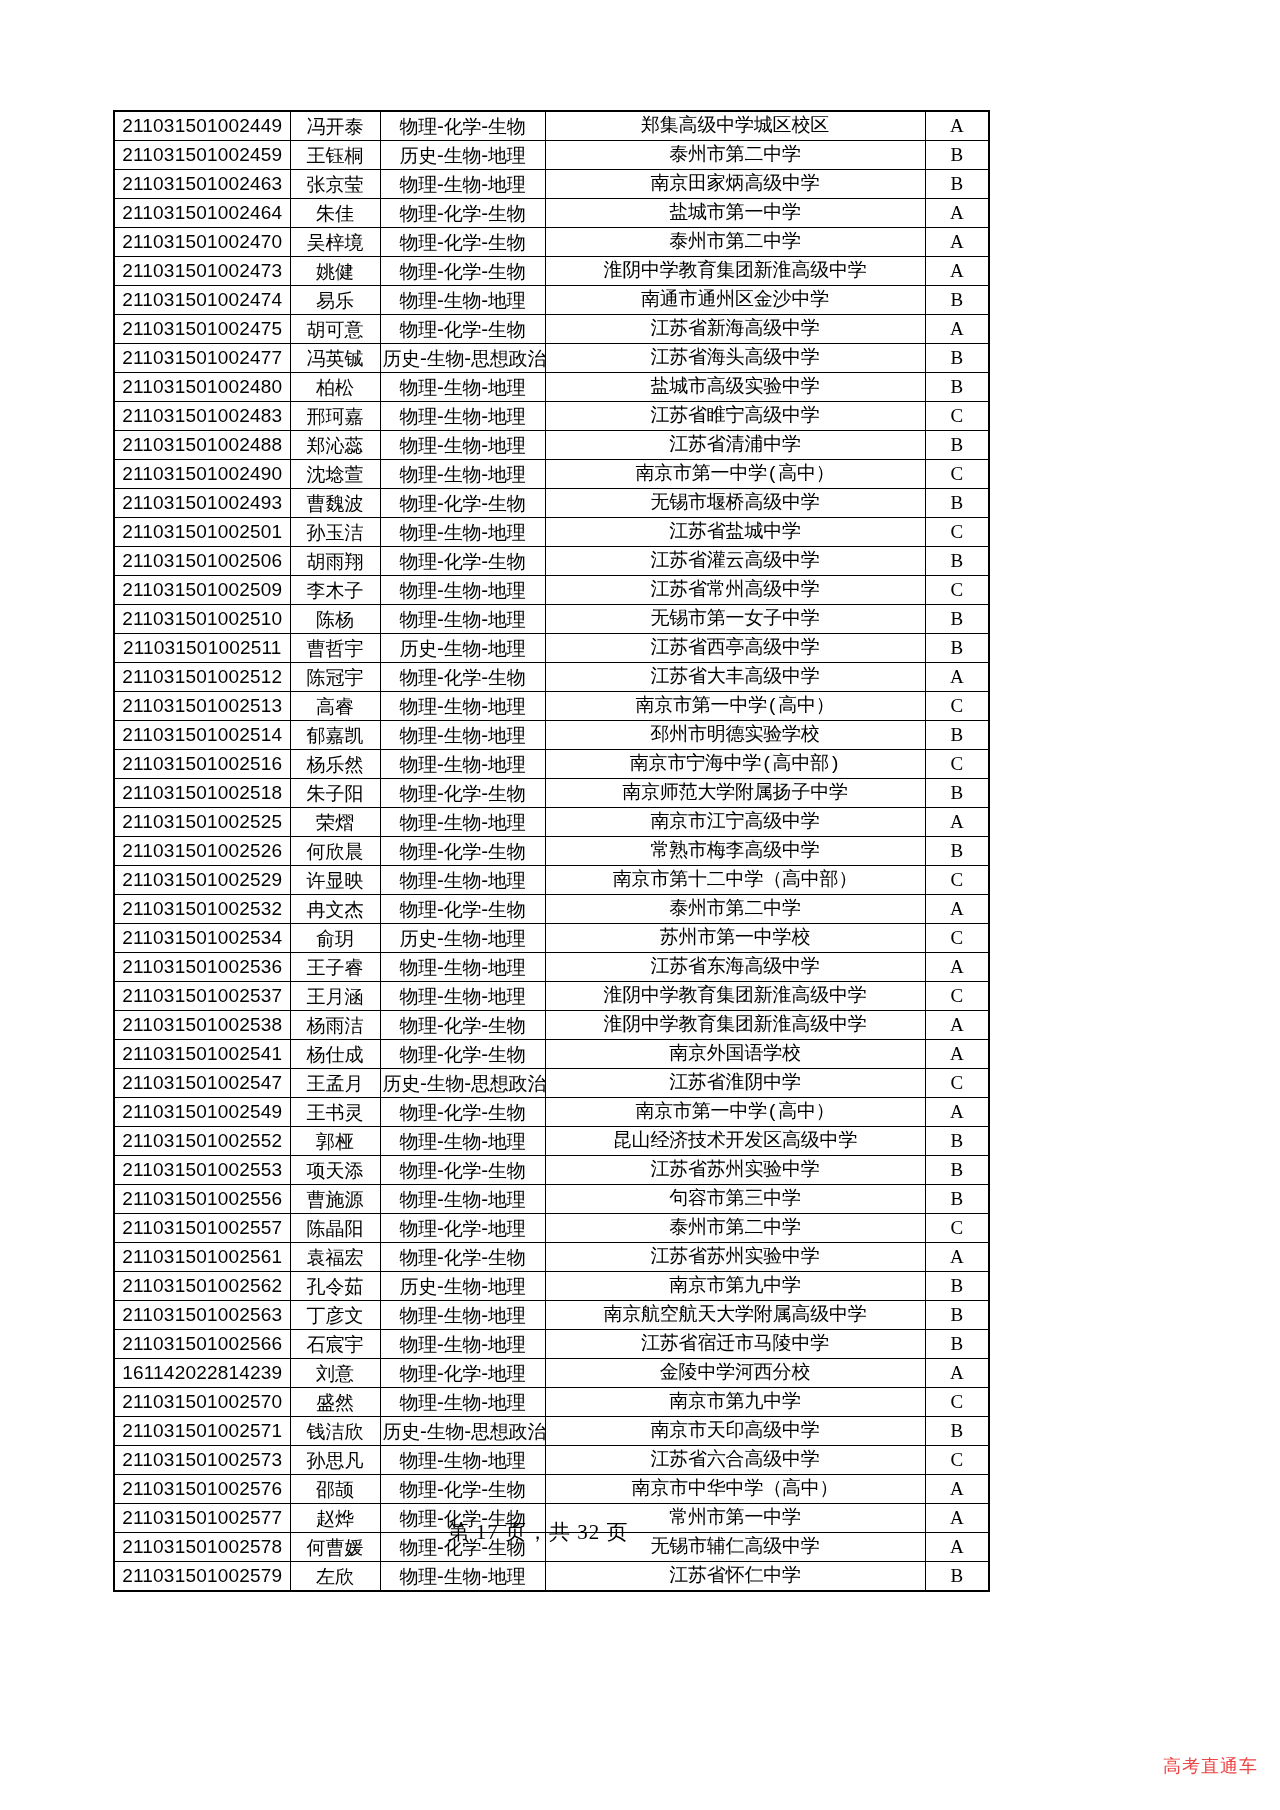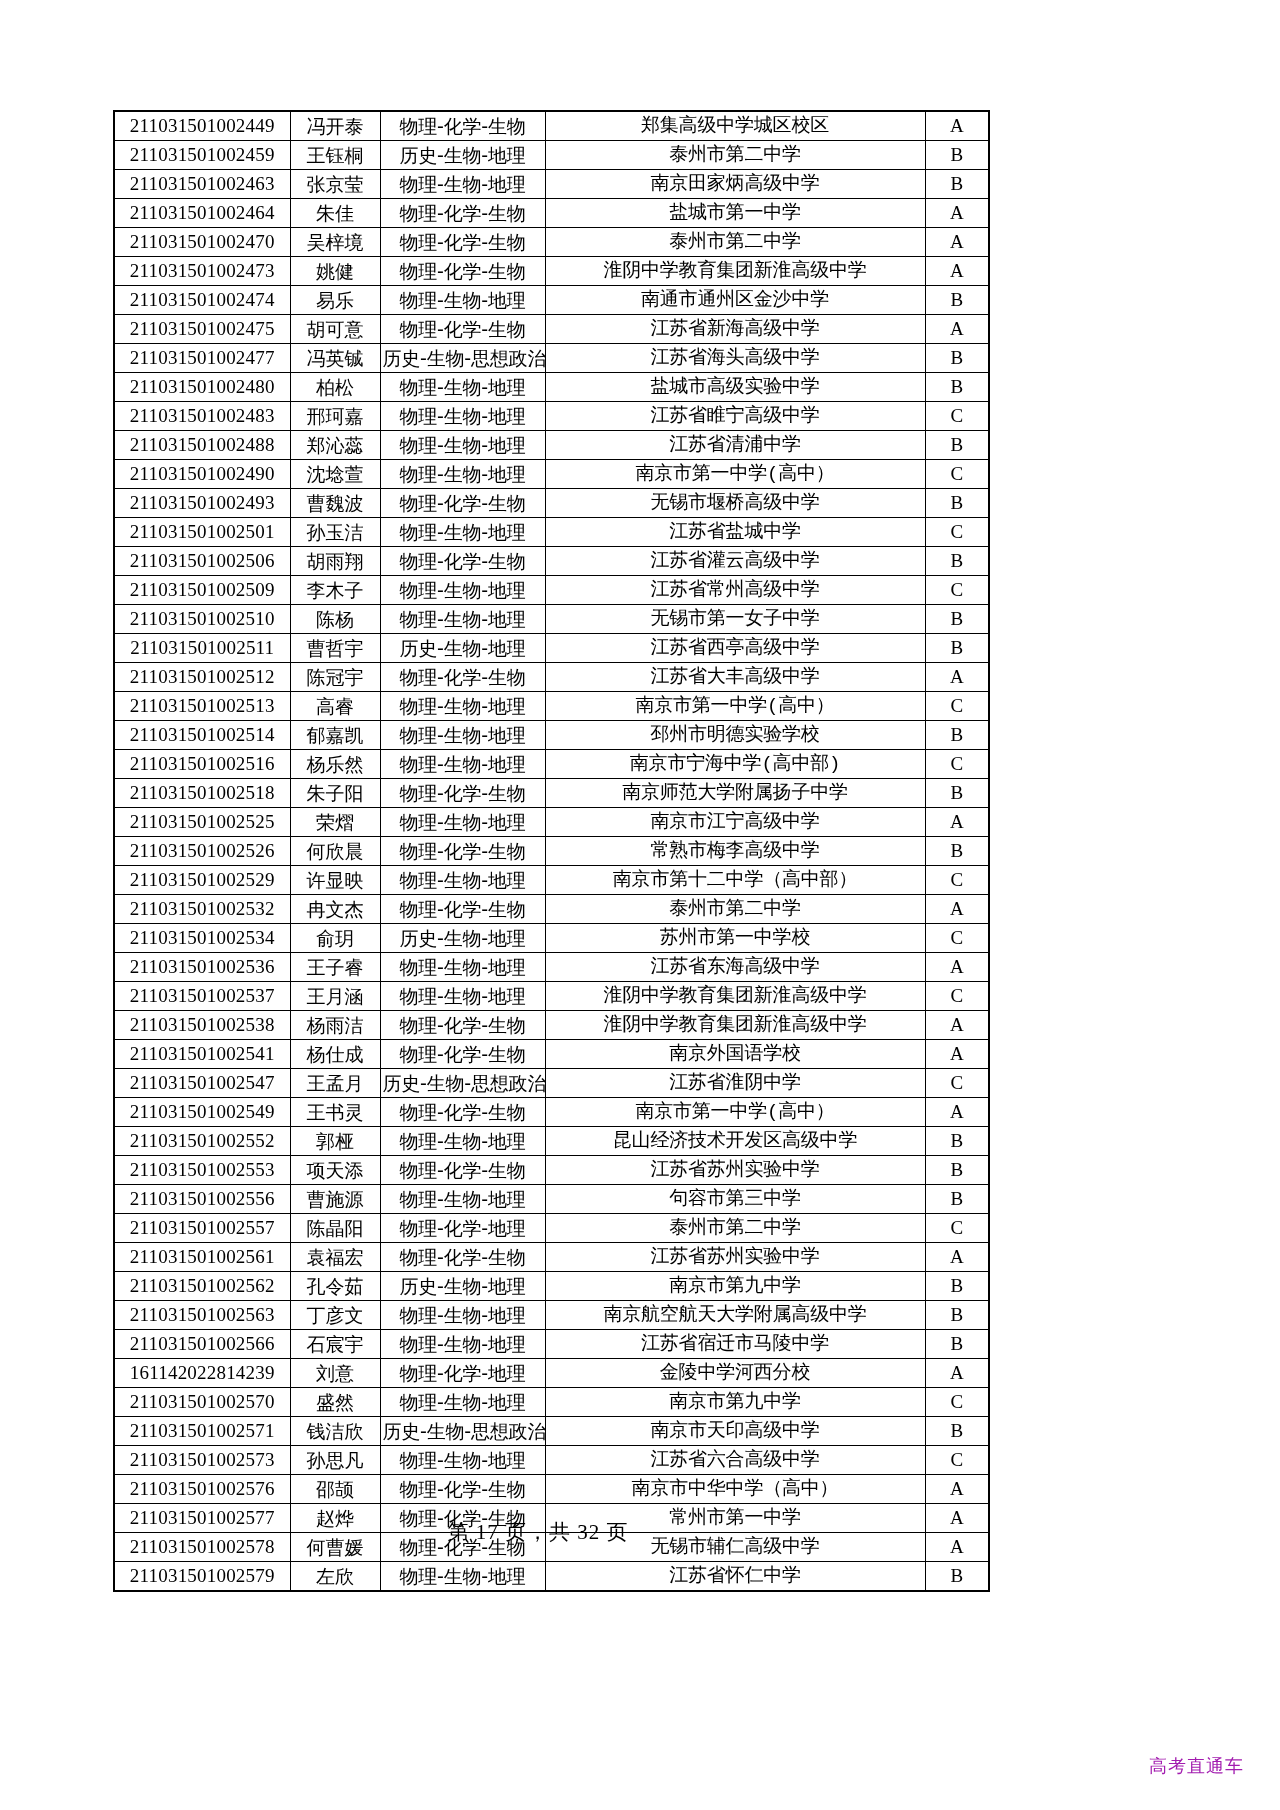--- a/index.html
+++ b/index.html
@@ -46,21 +46,21 @@
   }
   
   table.roster tr td { border-top-width: 1px; border-bottom-width: 1px; }
   col.c-id    { width: 176px; }
   col.c-name  { width: 90px; }
   col.c-subj  { width: 165px; }
   col.c-school{ width: 380px; }
   col.c-grade { width: 64px; }
 
   td.id {
-    font-family: Liberation Serif, serif;
+    font-family: Liberation Sans, sans-serif;
     letter-spacing: 0.2px;
     font-size: 19px;
   }
   td.name, td.subj, td.school {
     font-family: "DejaVu Sans", "Liberation Sans", sans-serif;
     font-size: 18px;
   }
   td.subj { font-size: 17px; letter-spacing: -0.2px; }
   td.school { font-size: 18px; letter-spacing: -0.2px; font-family: Liberation Mono, monospace; }
   td.grade {
@@ -73,25 +73,25 @@
     top: 1518px;
     left: 0;
     width: 1076px;
     text-align: center;
     font-family: Liberation Serif, serif;
     font-size: 21px;
     letter-spacing: 1px;
   }
   .watermark {
     position: absolute;
-    right: 36px;
+    right: 22px;
     top: 1754px;
     font-family: "DejaVu Sans", "Liberation Sans", sans-serif;
     font-size: 18px;
-    color: #a21caf;
+    color: #ef4444;
     letter-spacing: 1px;
   }
 </style>
 </head>
 <body>
 
 <div class="page">
 
   <div class="table-wrap">
     <table class="roster">

